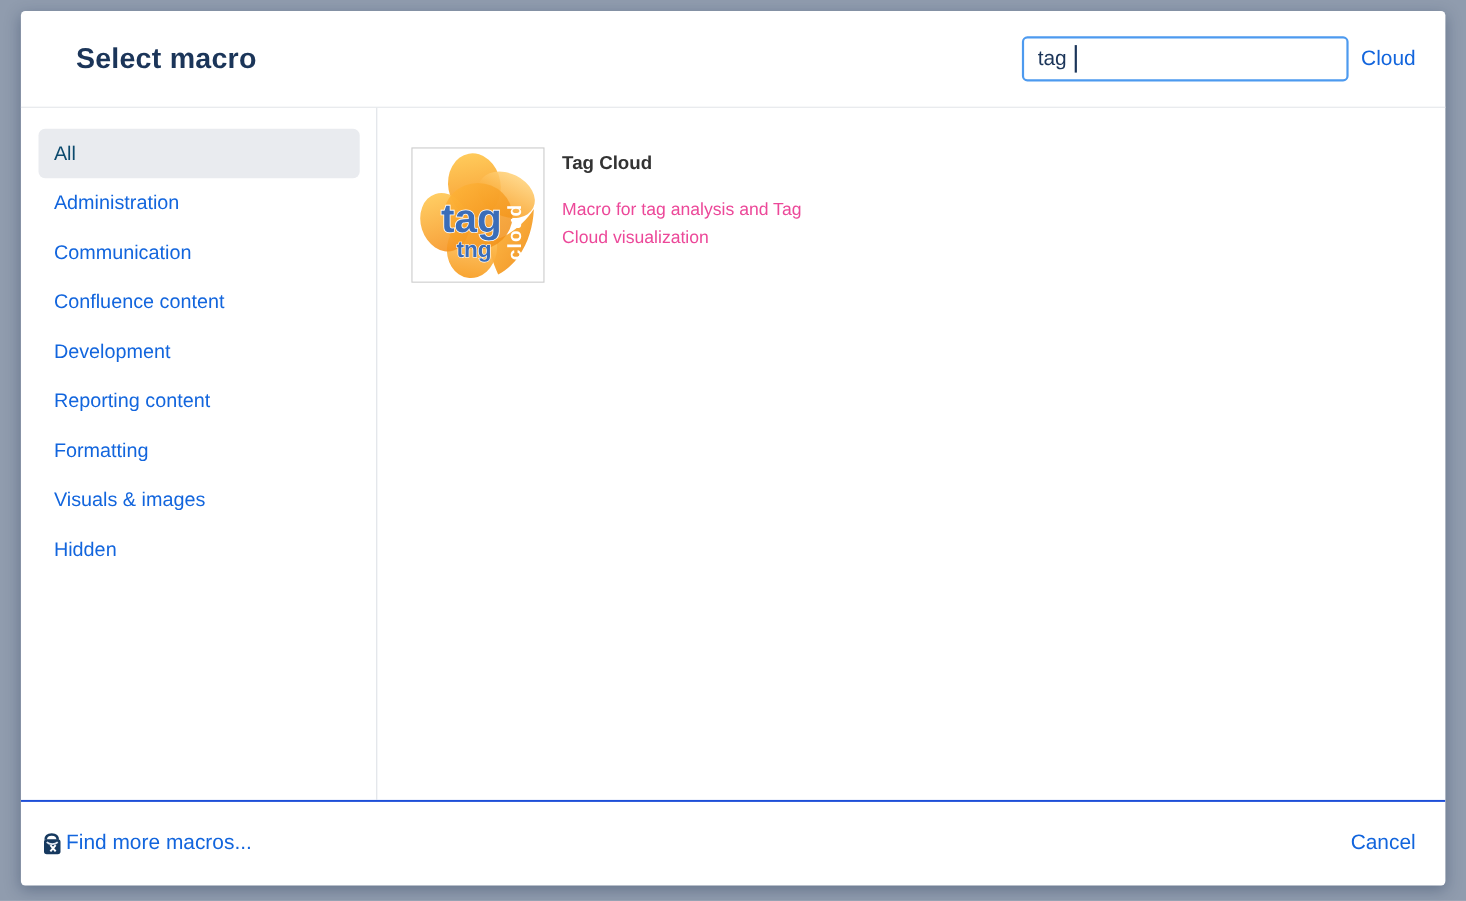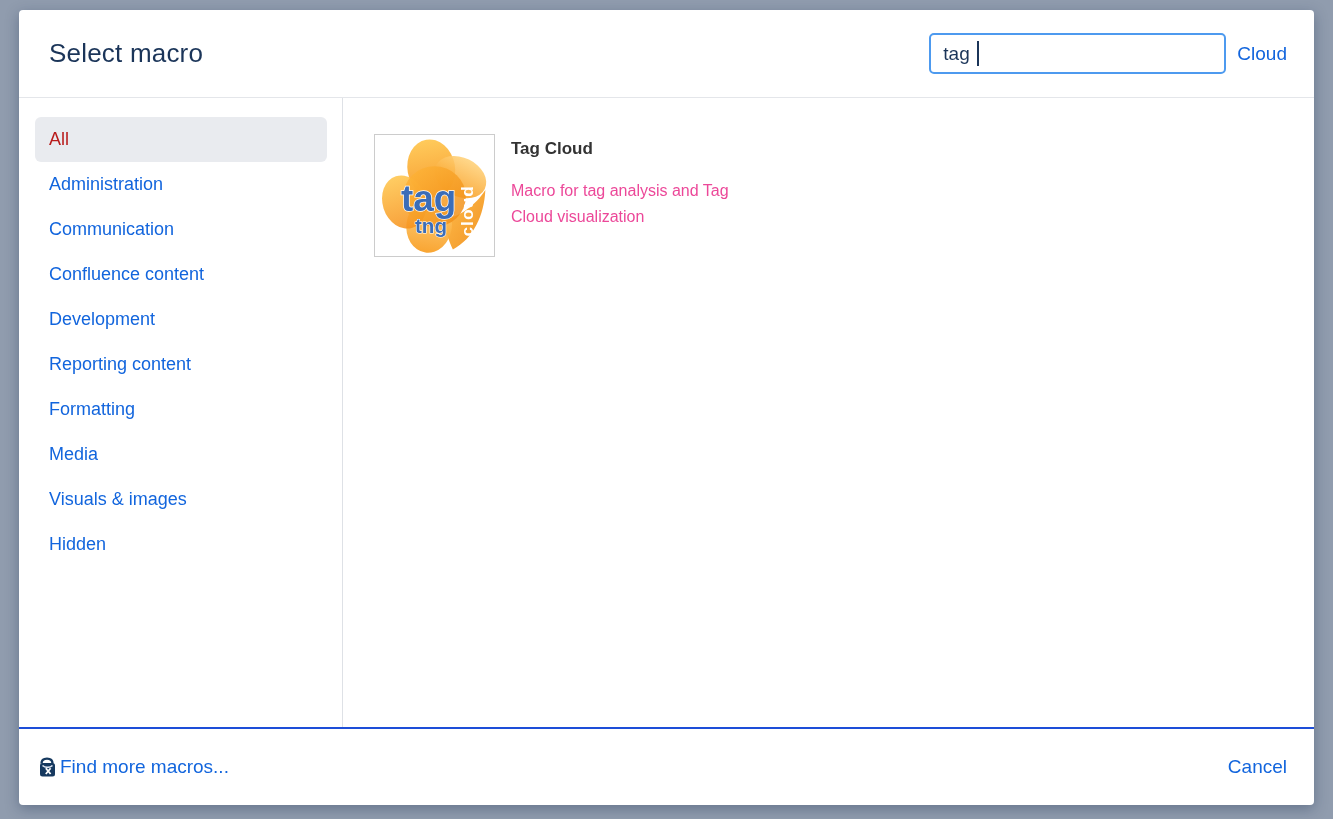--- a/index.html
+++ b/index.html
@@ -23,23 +23,24 @@
   .dlg-header {
     height: 88px;
     flex: 0 0 88px;
     display: flex;
     align-items: center;
     padding: 0 27px 0 30px;
     border-bottom: 1px solid #e4e6ea;
   }
   .dlg-title {
     font-size: 26px;
-    font-weight: 400;
+    font-weight: 700;
     color: #1b3559;
     letter-spacing: 0.2px;
+    margin-left: 20px;
   }
   .header-right {
     margin-left: auto;
     display: flex;
     align-items: center;
     gap: 11px;
   }
   .search-box {
     width: 297px;
     height: 41px;
@@ -84,21 +85,21 @@
     padding: 10px 14px;
     border-radius: 6px;
     font-size: 18px;
     line-height: 25px;
     color: #1265dd;
     cursor: pointer;
     white-space: nowrap;
   }
   .side-item.selected {
     background: #e9ebef;
-    color: #b91c1c;
+    color: #0c4a6e;
   }
   .content {
     flex: 1 1 auto;
     padding: 36px 20px 20px 31px;
   }
   .macro-item {
     display: flex;
     align-items: flex-start;
     gap: 16px;
     cursor: pointer;
@@ -169,21 +170,20 @@
   <div class="dlg-body">
 
     <div class="sidebar">
       <div class="side-item selected">All</div>
       <div class="side-item">Administration</div>
       <div class="side-item">Communication</div>
       <div class="side-item">Confluence content</div>
       <div class="side-item">Development</div>
       <div class="side-item">Reporting content</div>
       <div class="side-item">Formatting</div>
-      <div class="side-item">Media</div>
       <div class="side-item">Visuals &amp; images</div>
       <div class="side-item">Hidden</div>
     </div>
 
     <div class="content">
       <div class="macro-item">
         <div class="macro-icon-box">
           <svg width="119" height="121" viewBox="0 0 110 110" aria-hidden="true">
             <defs>
               <linearGradient id="gA" x1="0" y1="0" x2="0" y2="1">

